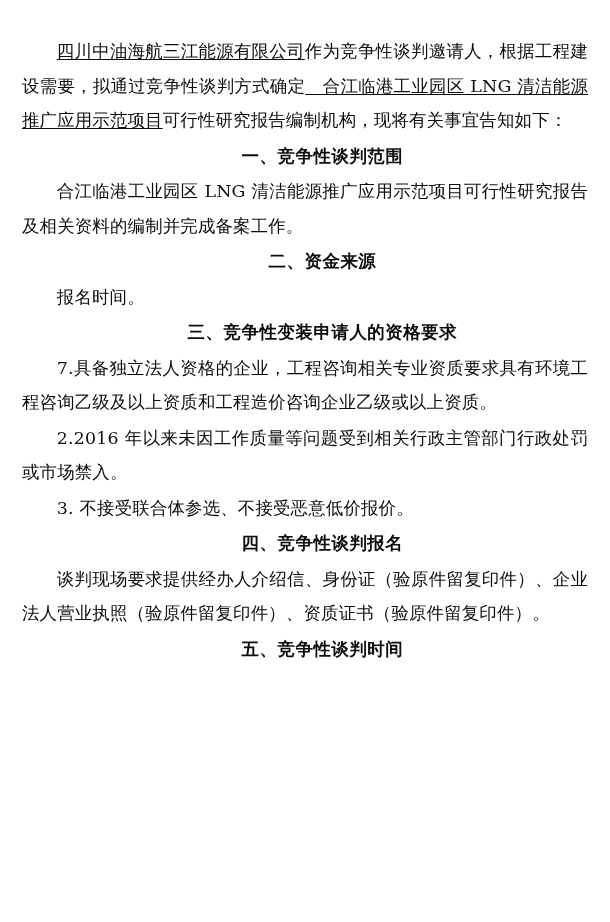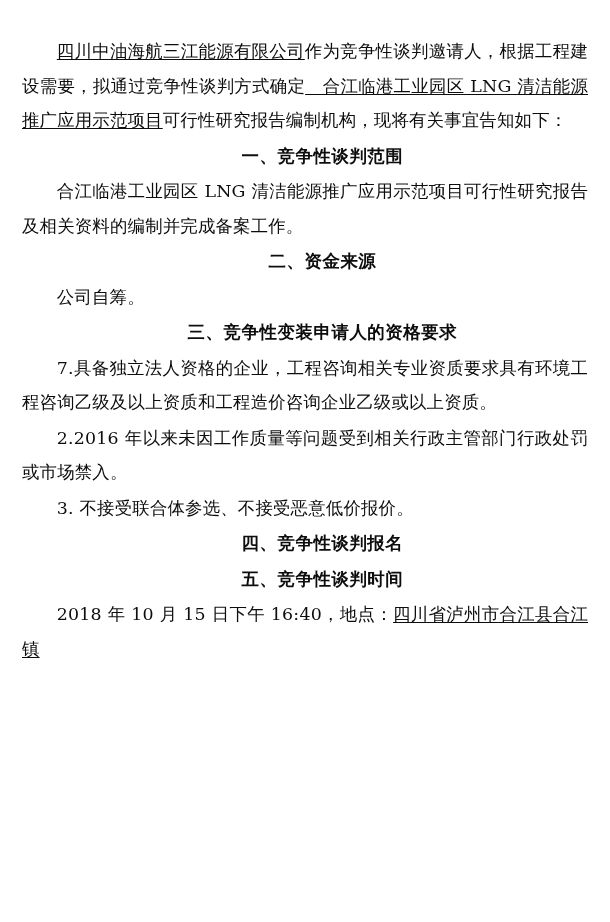--- a/index.html
+++ b/index.html
@@ -55,34 +55,32 @@
   <p class="para indent">
     <span class="u">四川中油海航三江能源有限公司</span><span>作为竞争性谈判邀请人，根据工程建设需要，拟通过竞争性谈判方式确定</span><span class="u">　合江临港工业园区 LNG 清洁能源推广应用示范项目</span><span>可行性研究报告编制机构，现将有关事宜告知如下：</span>
   </p>
 
   <p class="heading">一、竞争性谈判范围</p>
 
   <p class="para indent">合江临港工业园区 LNG 清洁能源推广应用示范项目可行性研究报告及相关资料的编制并完成备案工作。</p>
 
   <p class="heading">二、资金来源</p>
 
-  <p class="para indent">公司自筹。</p>
+  <p class="para indent">报名时间。</p>
 
   <p class="heading">三、竞争性变装申请人的资格要求</p>
 
   <p class="para indent">7.具备独立法人资格的企业，工程咨询相关专业资质要求具有环境工程咨询乙级及以上资质和工程造价咨询企业乙级或以上资质。</p>
 
   <p class="para indent">2.2016 年以来未因工作质量等问题受到相关行政主管部门行政处罚或市场禁入。</p>
 
   <p class="para indent">3. 不接受联合体参选、不接受恶意低价报价。</p>
 
   <p class="heading">四、竞争性谈判报名</p>
 
 
 
+  <p class="para indent">谈判现场要求提供经办人介绍信、身份证（验原件留复印件）、企业法人营业执照（验原件留复印件）、资质证书（验原件留复印件）。</p>
 
   <p class="heading">五、竞争性谈判时间</p>
 
-  <p class="para indent">
-    <span>2018 年 10 月 15 日下午 16:40，地点：</span><span class="u">四川省泸州市合江县合江镇</span>
-  </p>
 
 </div>
 
 </body></html>

